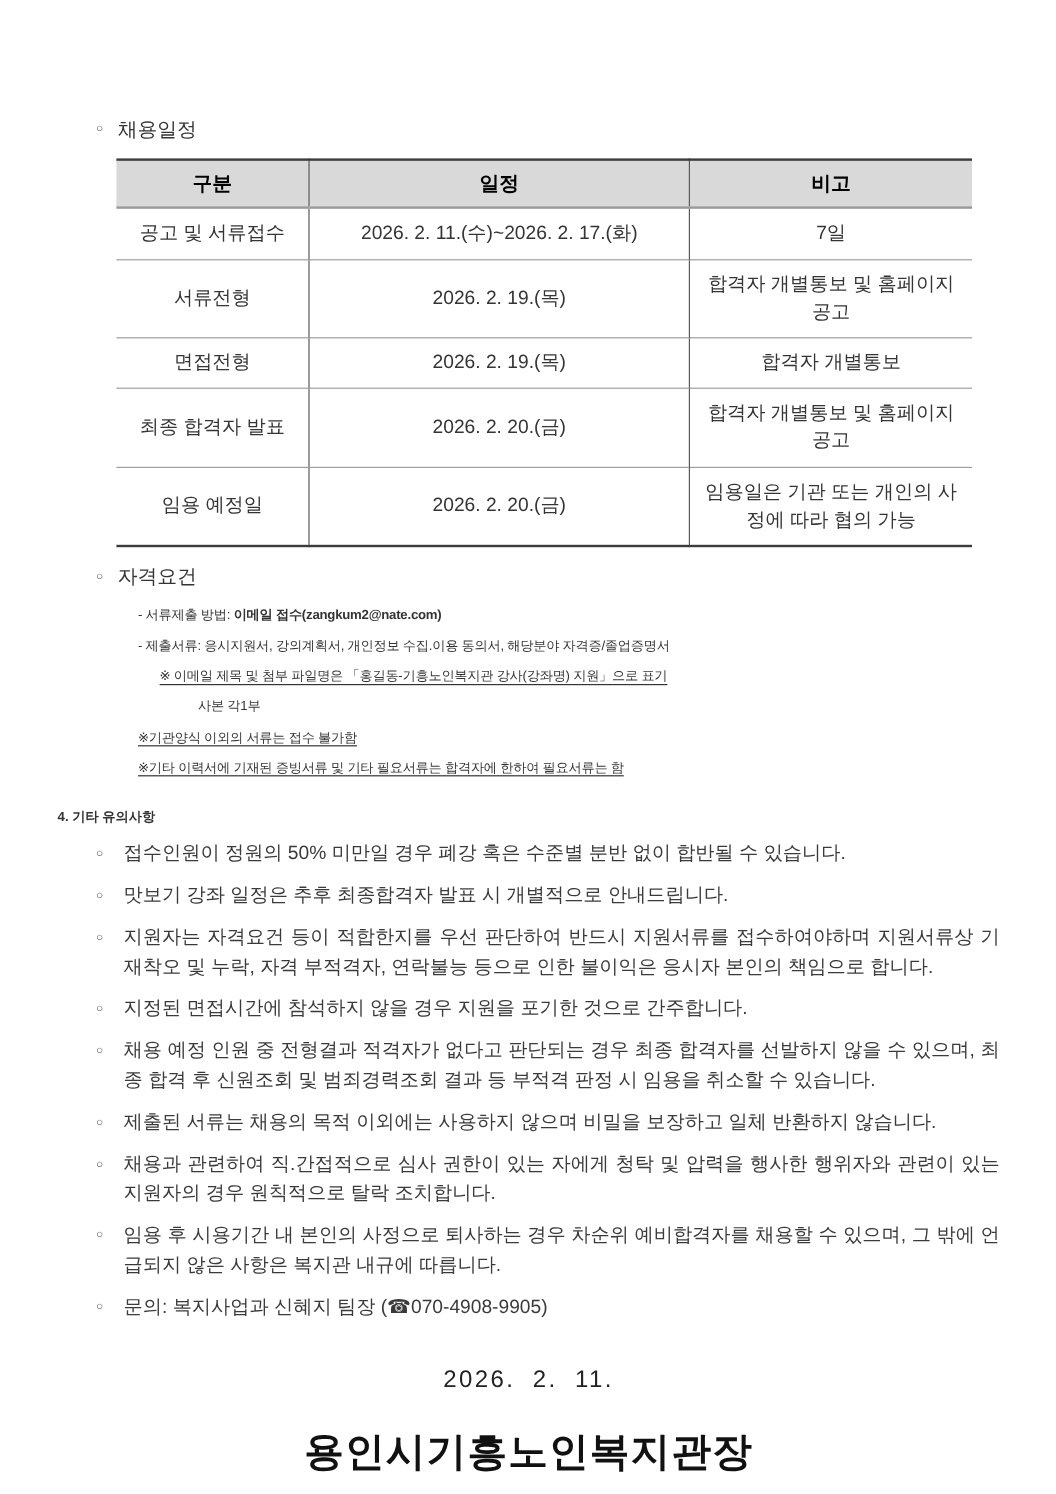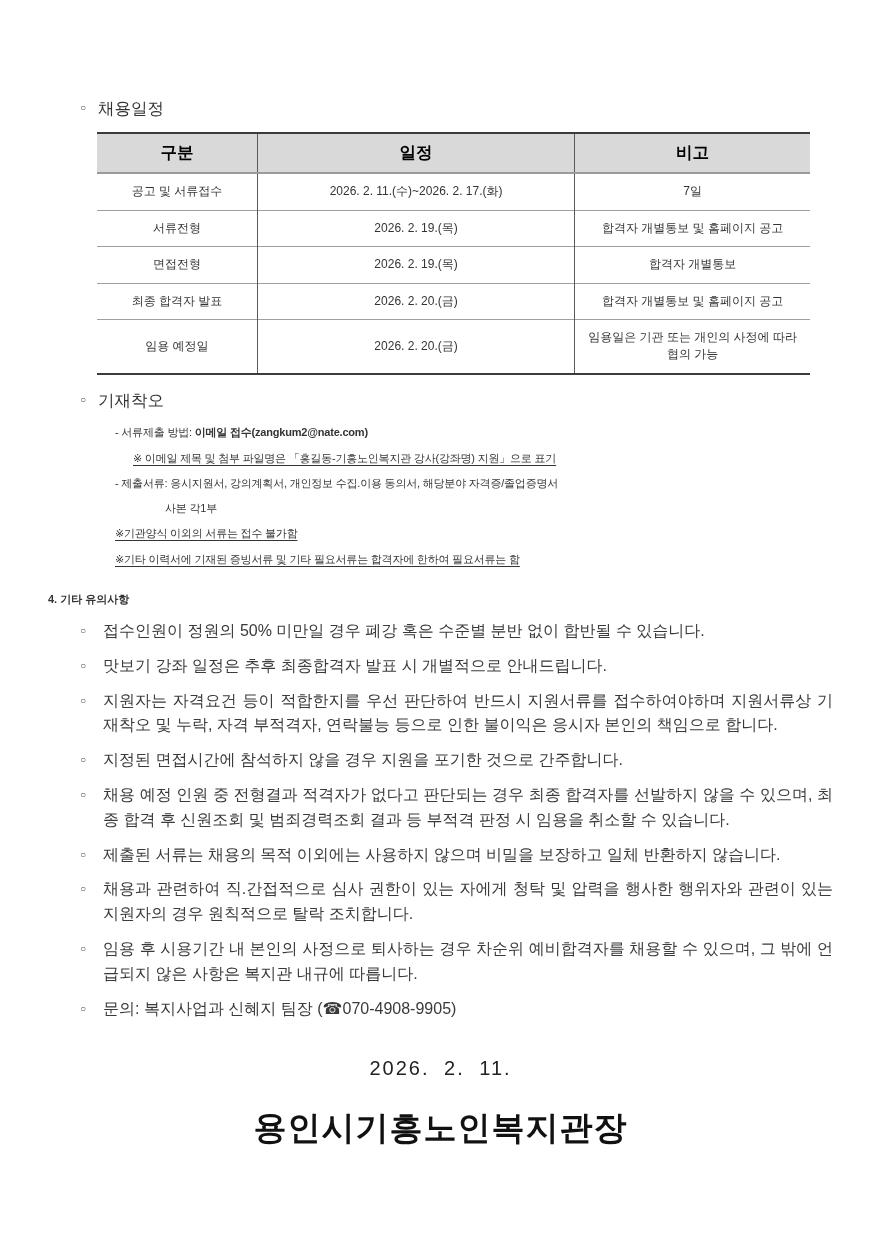--- a/index.html
+++ b/index.html
@@ -28,21 +28,21 @@
   table.schedule col.c1 { width:22.5%; }
   table.schedule col.c2 { width:44.5%; }
   table.schedule col.c3 { width:33%; }
   table.schedule th {
     background:#d9d9d9;
     font-size:16.5px; font-weight:bold; color:#000000;
     padding:8px 4px;
     border-bottom:2.5px solid #9a9a9a;
   }
   table.schedule td {
-    font-size:12px; text-align:center;
+    font-size:16px; text-align:center;
     padding:9px 6px;
     line-height:1.45;
     border-top:1.5px solid #9f9f9f;
   }
   table.schedule tbody tr:first-child td { border-top:none; }
   table.schedule th:not(:last-child),
   table.schedule td:not(:last-child) { border-right:1.5px solid #5a5a5a; }
 
   
   .apply-block { margin-top:14px; }
@@ -124,28 +124,28 @@
       </tr>
       <tr>
         <td>임용 예정일</td>
         <td>2026. 2. 20.(금)</td>
         <td>임용일은 기관 또는 개인의 사정에 따라 협의 가능</td>
       </tr>
     </tbody>
   </table>
 
   <div class="sec-heading">
-    <span class="circ">○</span><span>기재착오</span>
+    <span class="circ">○</span><span>자격요건</span>
   </div>
   <div class="apply-block">
     <div class="apply-line indent-dash">
       <span>- 서류제출 방법: </span><span class="b">이메일 접수(zangkum2@nate.com)</span>
     </div>
+    <div class="apply-line indent-dash">- 제출서류: 응시지원서, 강의계획서, 개인정보 수집.이용 동의서, 해당분야 자격증/졸업증명서</div>
     <div class="apply-line indent-note u">※ 이메일 제목 및 첨부 파일명은 「홍길동-기흥노인복지관 강사(강좌명) 지원」으로 표기</div>
-    <div class="apply-line indent-dash">- 제출서류: 응시지원서, 강의계획서, 개인정보 수집.이용 동의서, 해당분야 자격증/졸업증명서</div>
     <div class="apply-line indent-copy">사본 각1부</div>
     <div class="apply-line indent-x u">※기관양식 이외의 서류는 접수 불가함</div>
     <div class="apply-line indent-x u">※기타 이력서에 기재된 증빙서류 및 기타 필요서류는 합격자에 한하여 필요서류는 함</div>
   </div>
 
   <div class="notes-heading">4. 기타 유의사항</div>
   <div class="notes-list">
     <div class="note-item">
       <span class="circ">○</span><span>접수인원이 정원의 50% 미만일 경우 폐강 혹은 수준별 분반 없이 합반될 수 있습니다.</span>
     </div>

